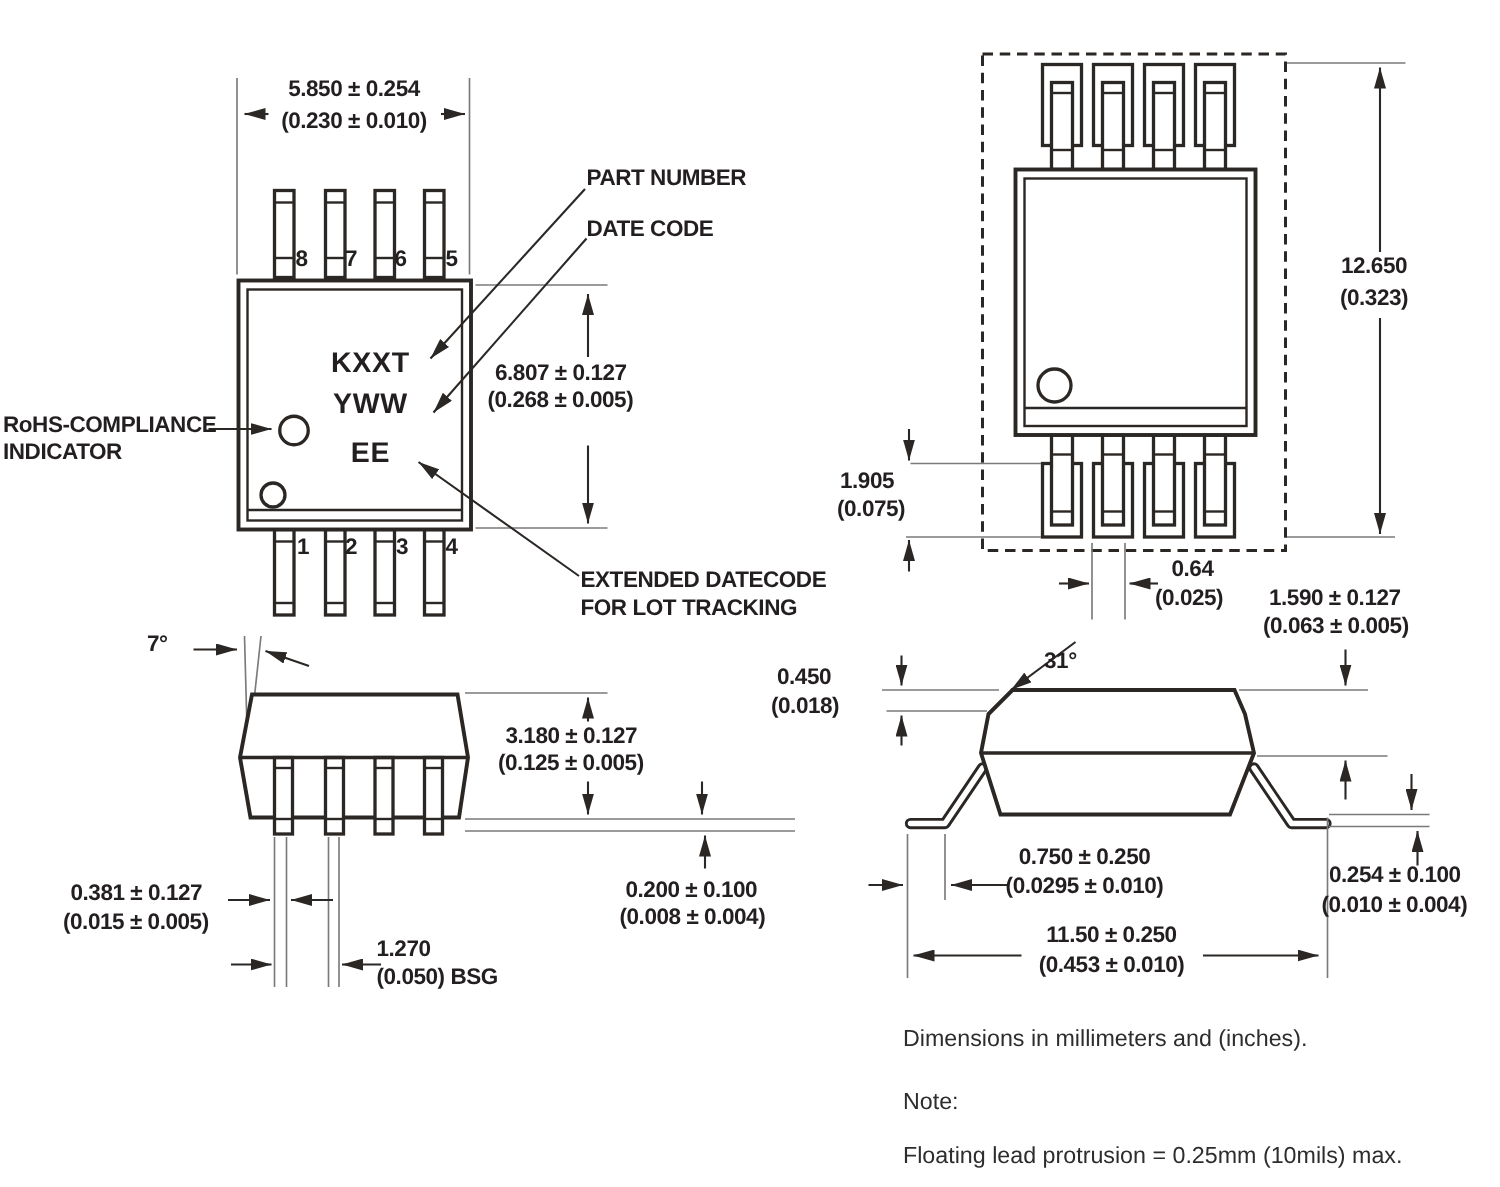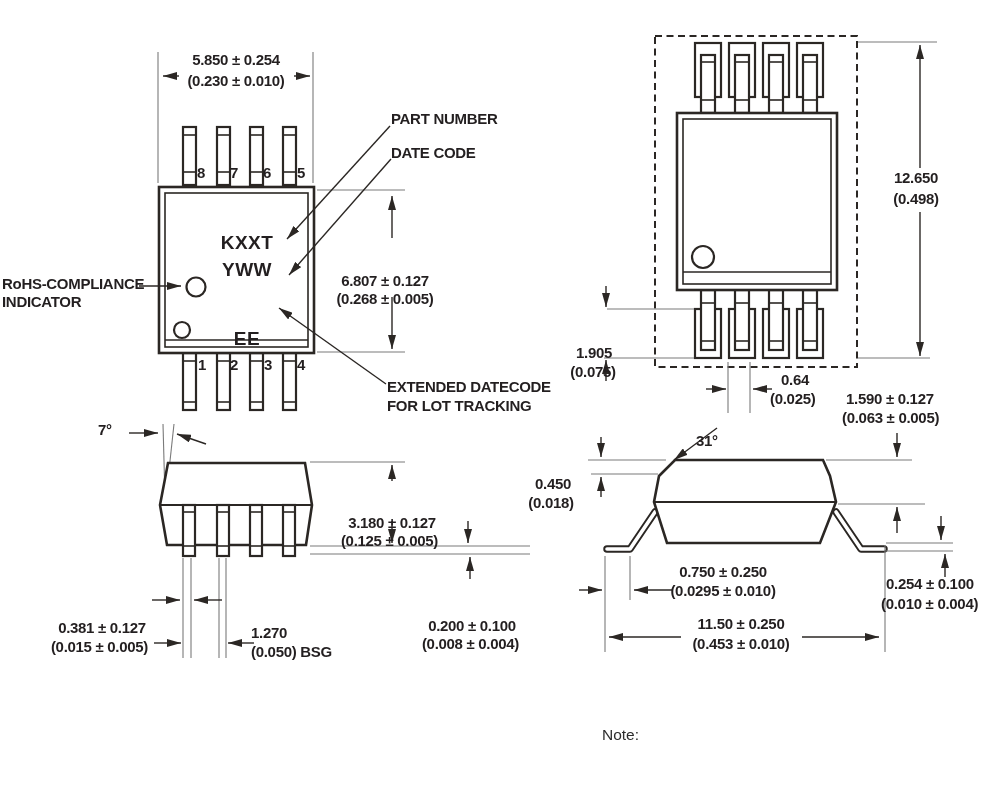--- a/index.html
+++ b/index.html
@@ -12,21 +12,21 @@
   .o15{stroke:#2b2724;stroke-width:1.6;fill:none;}
   .thin{stroke:#7a7a7a;stroke-width:1.1;fill:none;}
   .arr{stroke:#2b2724;stroke-width:1.4;fill:none;marker-end:url(#ah);}
   .dash{stroke:#2b2724;stroke-width:2;fill:none;stroke-dasharray:7 4.5;}
   .lead{stroke:#2b2724;stroke-width:7.5;fill:none;stroke-linejoin:round;stroke-linecap:round;}
   .leadin{stroke:#fff;stroke-width:3.6;fill:none;stroke-linejoin:round;stroke-linecap:round;}
   
   .lbl{position:absolute;white-space:nowrap;color:#231f20;}
   .dim{font-weight:bold;font-size:15px;line-height:1.12;letter-spacing:-0.3px;}
   .ctr{text-align:center;}
-  .rgt{text-align:center;margin-top:32px;}
+  .rgt{text-align:left;}
   .pin{font-weight:bold;font-size:15px;}
   .mark{font-weight:bold;font-size:19px;letter-spacing:0.5px;text-align:center;}
   .ttl{font-weight:bold;font-size:15px;letter-spacing:-0.2px;}
   .note{font-size:15.5px;color:#2d2d2d;}
 </style>
 </head>
 <body>
 
 <div class="canvas">
 
@@ -242,34 +242,34 @@
 <div class="lbl pin" style="left:230px;top:164px;">7</div>
 <div class="lbl pin" style="left:263px;top:164px;">6</div>
 <div class="lbl pin" style="left:297px;top:164px;">5</div>
 <div class="lbl pin" style="left:198px;top:356px;">1</div>
 <div class="lbl pin" style="left:230px;top:356px;">2</div>
 <div class="lbl pin" style="left:264px;top:356px;">3</div>
 <div class="lbl pin" style="left:297px;top:356px;">4</div>
 
 <div class="lbl mark" style="left:186px;top:232px;width:122px;">KXXT</div>
 <div class="lbl mark" style="left:186px;top:259px;width:122px;">YWW</div>
-<div class="lbl mark" style="left:186px;top:292px;width:122px;margin-top:36px;">EE</div>
+<div class="lbl mark" style="left:186px;top:292px;width:122px;">EE</div>
 
 <div class="lbl dim" style="left:391px;top:111px;">PART NUMBER</div>
 <div class="lbl dim" style="left:391px;top:145px;">DATE CODE</div>
 <div class="lbl dim" style="left:2px;top:276px;">RoHS-COMPLIANCE</div>
 <div class="lbl dim" style="left:2px;top:294px;">INDICATOR</div>
 <div class="lbl dim" style="left:387px;top:379px;">EXTENDED DATECODE</div>
 <div class="lbl dim" style="left:387px;top:398px;">FOR LOT TRACKING</div>
 
 <div class="lbl dim rgt" style="left:330px;top:241px;width:110px;">6.807 ± 0.127</div>
 <div class="lbl dim rgt" style="left:325px;top:259px;width:120px;">(0.268 ± 0.005)</div>
 
 <div class="lbl dim ctr" style="left:880px;top:170px;width:72px;">12.650</div>
-<div class="lbl dim ctr" style="left:880px;top:191px;width:72px;">(0.498)</div>
+<div class="lbl dim ctr" style="left:880px;top:191px;width:72px;">(0.323)</div>
 <div class="lbl dim rgt" style="left:560px;top:313px;width:68px;">1.905</div>
 <div class="lbl dim rgt" style="left:558px;top:332px;width:70px;">(0.075)</div>
 <div class="lbl dim" style="left:781px;top:372px;text-align:right;">0.64</div>
 <div class="lbl dim" style="left:770px;top:391px;">(0.025)</div>
 
 <div class="lbl dim" style="left:98px;top:422px;">7°</div>
 <div class="lbl dim rgt" style="left:337px;top:483px;width:110px;">3.180 ± 0.127</div>
 <div class="lbl dim rgt" style="left:332px;top:501px;width:115px;">(0.125 ± 0.005)</div>
 <div class="lbl dim rgt" style="left:417px;top:586px;width:110px;">0.200 ± 0.100</div>
 <div class="lbl dim rgt" style="left:413px;top:604px;width:115px;">(0.008 ± 0.004)</div>
@@ -283,15 +283,17 @@
 <div class="lbl dim rgt" style="left:514px;top:463px;width:74px;">(0.018)</div>
 <div class="lbl dim" style="left:846px;top:391px;">1.590 ± 0.127</div>
 <div class="lbl dim" style="left:842px;top:410px;">(0.063 ± 0.005)</div>
 <div class="lbl dim ctr" style="left:648px;top:564px;width:150px;">0.750 ± 0.250</div>
 <div class="lbl dim ctr" style="left:648px;top:583px;width:150px;">(0.0295 ± 0.010)</div>
 <div class="lbl dim" style="left:886px;top:576px;">0.254 ± 0.100</div>
 <div class="lbl dim" style="left:881px;top:596px;">(0.010 ± 0.004)</div>
 <div class="lbl dim ctr" style="left:666px;top:616px;width:150px;">11.50 ± 0.250</div>
 <div class="lbl dim ctr" style="left:666px;top:636px;width:150px;">(0.453 ± 0.010)</div>
 
+<div class="lbl note" style="left:602px;top:684px;">Dimensions in millimeters and (inches).</div>
 <div class="lbl note" style="left:602px;top:726px;">Note:</div>
+<div class="lbl note" style="left:602px;top:762px;">Floating lead protrusion = 0.25mm (10mils) max.</div>
 
 </div>
 
 </body></html>

